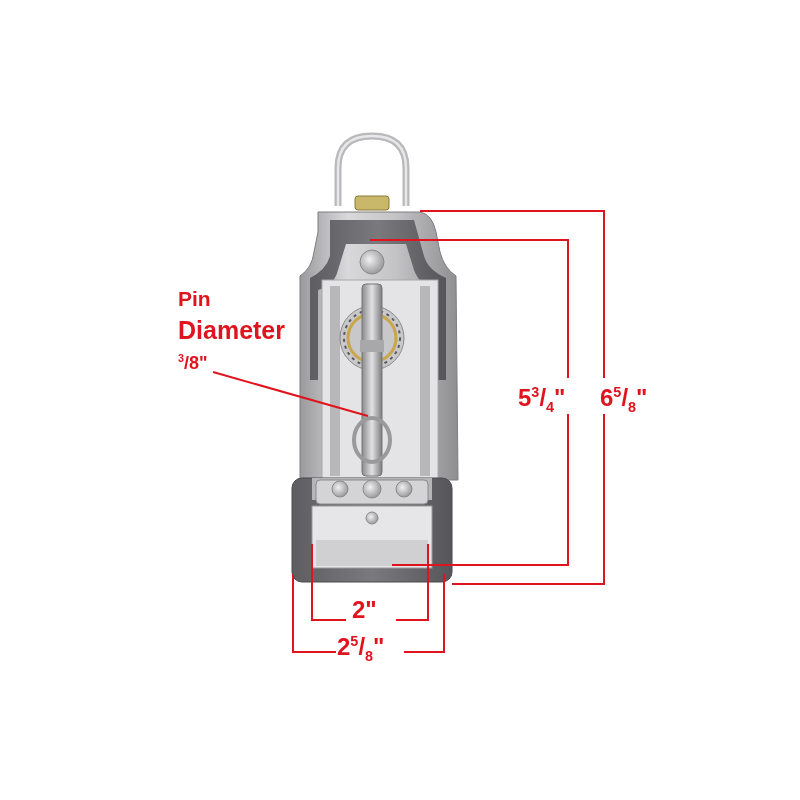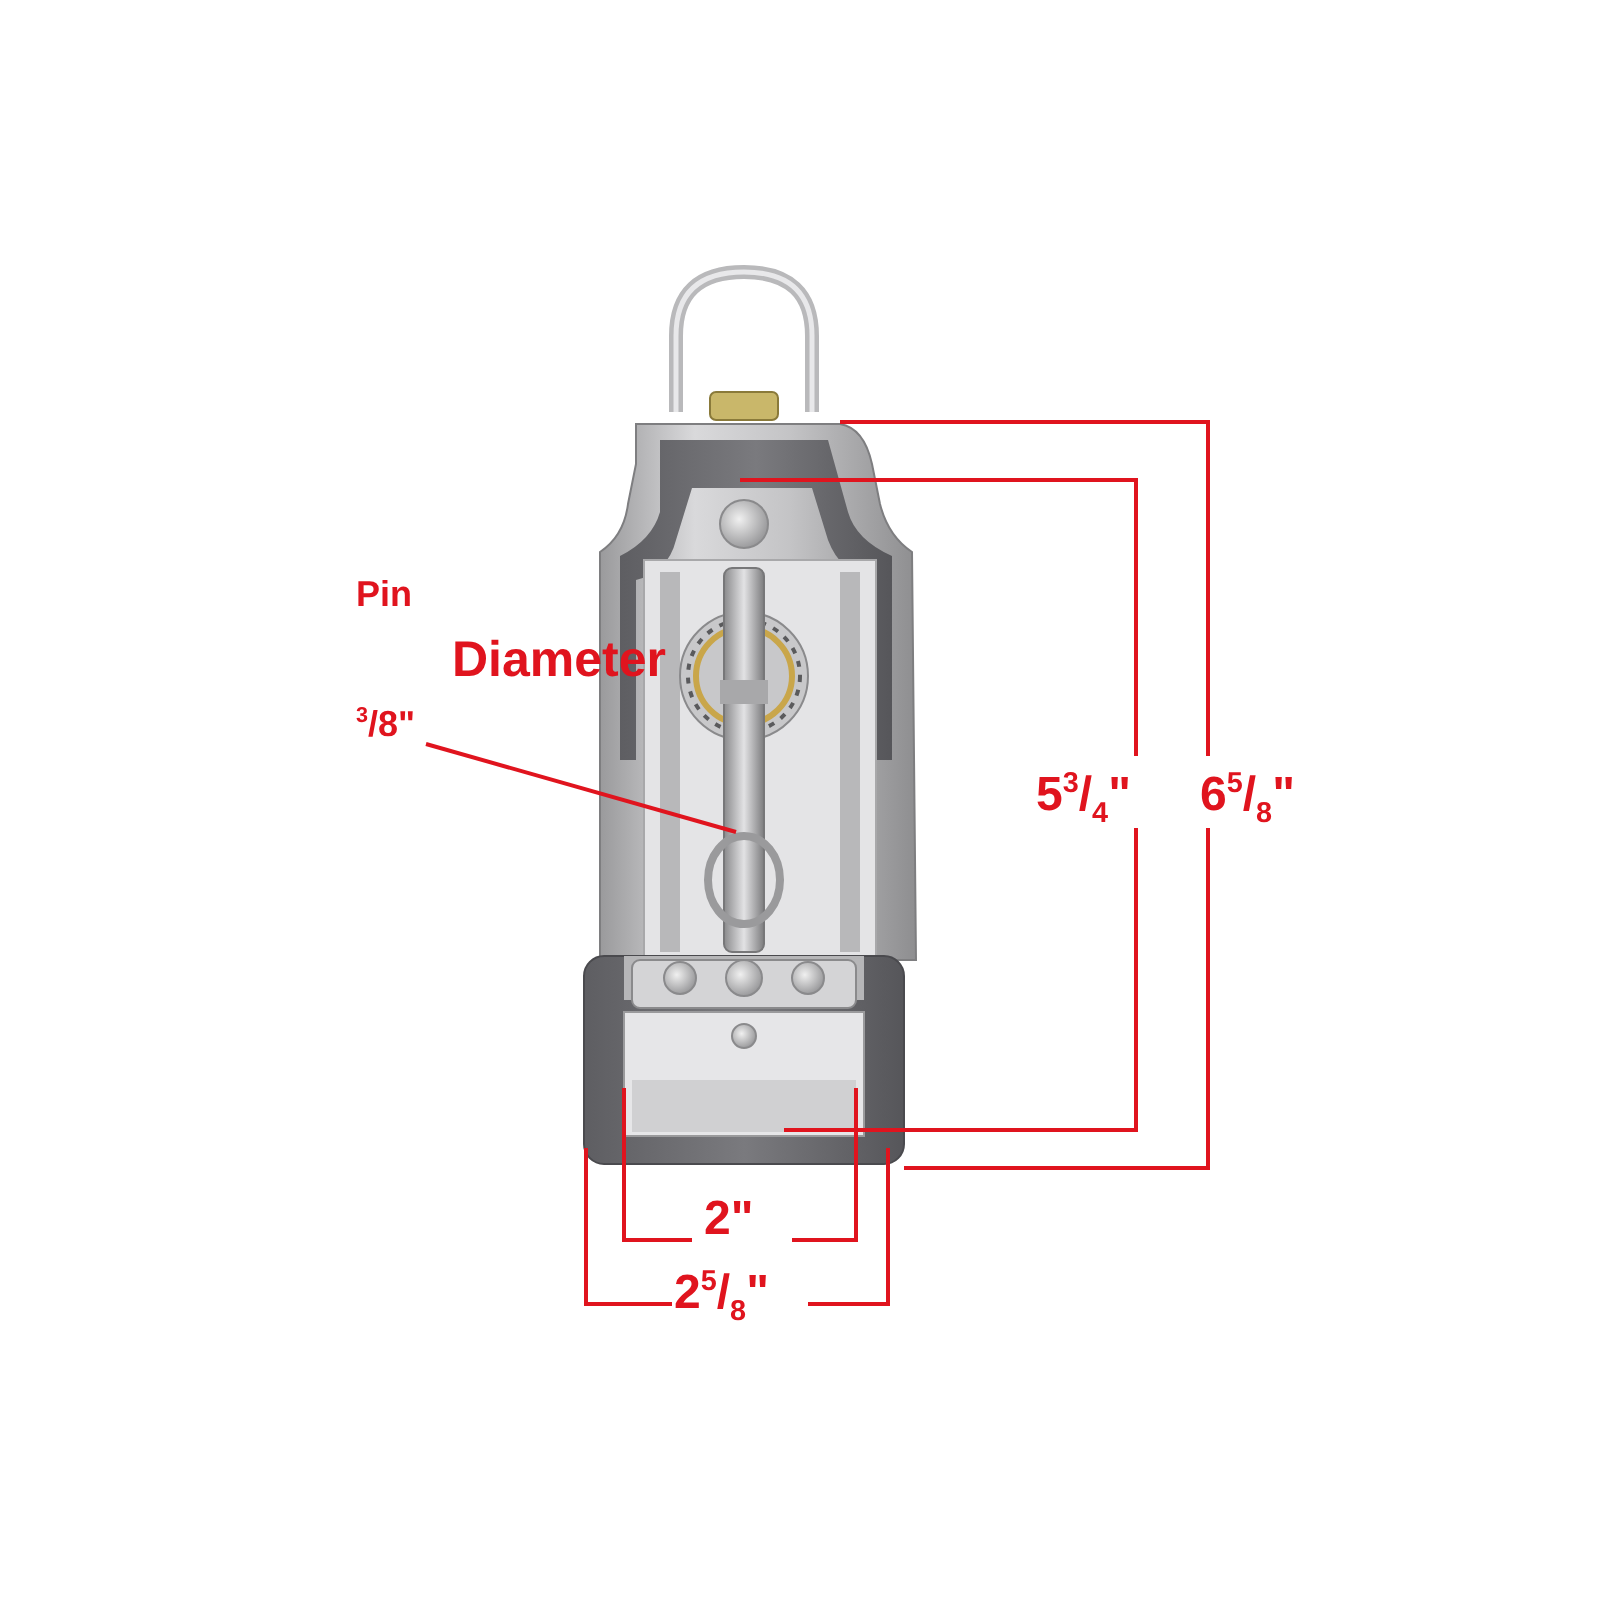--- a/index.html
+++ b/index.html
@@ -1,20 +1,20 @@
 <!DOCTYPE html>
 <html><head>
 <meta charset="utf-8">
 <style>
   html, body { margin: 0; padding: 0; background: #ffffff; }
   body { width: 800px; height: 800px; position: relative; overflow: hidden; font-family: "Liberation Sans", sans-serif; }
   #stage { position: absolute; left: 0; top: 0; width: 800px; height: 800px; }
   .label { position: absolute; color: #e0141e; font-family: "Liberation Sans", sans-serif; font-weight: bold; white-space: nowrap; line-height: 1; }
-  .lbl-pin { left: 178px; top: 288px; font-size: 18px; }
-  .lbl-diam { left: 178px; top: 318px; font-size: 25px; margin-left: 48px; }
+  .lbl-pin { left: 178px; top: 288px; font-size: 21px; }
+  .lbl-diam { left: 178px; top: 318px; font-size: 25px; }
   .lbl-frac { left: 178px; top: 353px; font-size: 18px; }
   .lbl-h1 { left: 518px; top: 385px; font-size: 24px; }
   .lbl-h2 { left: 600px; top: 385px; font-size: 24px; }
   .lbl-w1 { left: 352px; top: 598px; font-size: 24px; }
   .lbl-w2 { left: 337px; top: 634px; font-size: 24px; }
   sup, sub { font-size: 60%; }
 </style>
 </head>
 <body>
 

